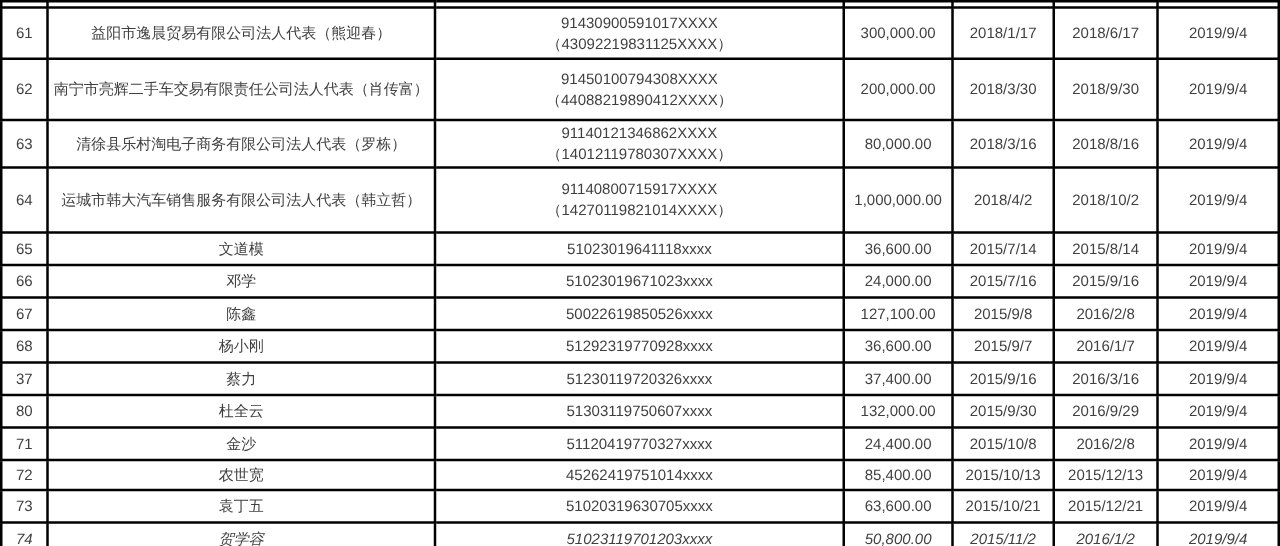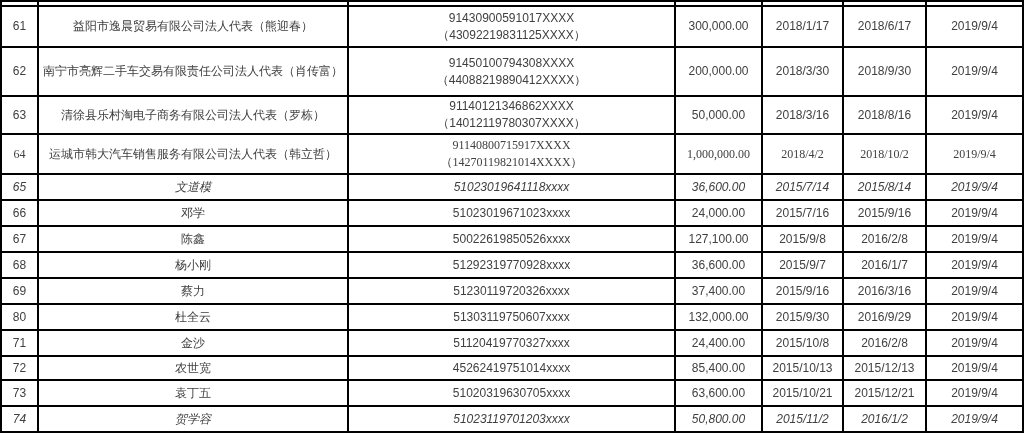--- a/index.html
+++ b/index.html
@@ -88,38 +88,38 @@
           <td class="col-date2">2018/9/30</td>
           <td class="col-date3">2019/9/4</td>
         </tr>
         <tr style="height: 28px; margin-top: 16px;">
           <td class="col-no">63</td>
           <td class="col-name">清徐县乐村淘电子商务有限公司法人代表（罗栋）</td>
           <td class="col-id">
             <div>91140121346862XXXX</div>
             <div>（14012119780307XXXX）</div>
           </td>
-          <td class="col-amount">50,000.00</td>
+          <td class="col-amount">80,000.00</td>
           <td class="col-date1">2018/3/16</td>
           <td class="col-date2">2018/8/16</td>
           <td class="col-date3">2019/9/4</td>
         </tr>
-        <tr style="height: 40px; font-family: Liberation Serif, serif;">
+        <tr style="height: 52px;">
           <td class="col-no">64</td>
           <td class="col-name">运城市韩大汽车销售服务有限公司法人代表（韩立哲）</td>
           <td class="col-id">
             <div>91140800715917XXXX</div>
             <div>（14270119821014XXXX）</div>
           </td>
           <td class="col-amount">1,000,000.00</td>
           <td class="col-date1">2018/4/2</td>
           <td class="col-date2">2018/10/2</td>
           <td class="col-date3">2019/9/4</td>
         </tr>
-        <tr style="height: 26px; font-style: italic;">
+        <tr style="height: 26px;">
           <td class="col-no">65</td>
           <td class="col-name">文道模</td>
           <td class="col-id">
             <div>51023019641118xxxx</div>
           </td>
           <td class="col-amount">36,600.00</td>
           <td class="col-date1">2015/7/14</td>
           <td class="col-date2">2015/8/14</td>
           <td class="col-date3">2019/9/4</td>
         </tr>
@@ -150,21 +150,21 @@
           <td class="col-name">杨小刚</td>
           <td class="col-id">
             <div>51292319770928xxxx</div>
           </td>
           <td class="col-amount">36,600.00</td>
           <td class="col-date1">2015/9/7</td>
           <td class="col-date2">2016/1/7</td>
           <td class="col-date3">2019/9/4</td>
         </tr>
         <tr style="height: 26px;">
-          <td class="col-no">69</td>
+          <td class="col-no">37</td>
           <td class="col-name">蔡力</td>
           <td class="col-id">
             <div>51230119720326xxxx</div>
           </td>
           <td class="col-amount">37,400.00</td>
           <td class="col-date1">2015/9/16</td>
           <td class="col-date2">2016/3/16</td>
           <td class="col-date3">2019/9/4</td>
         </tr>
         <tr style="height: 26px;">

